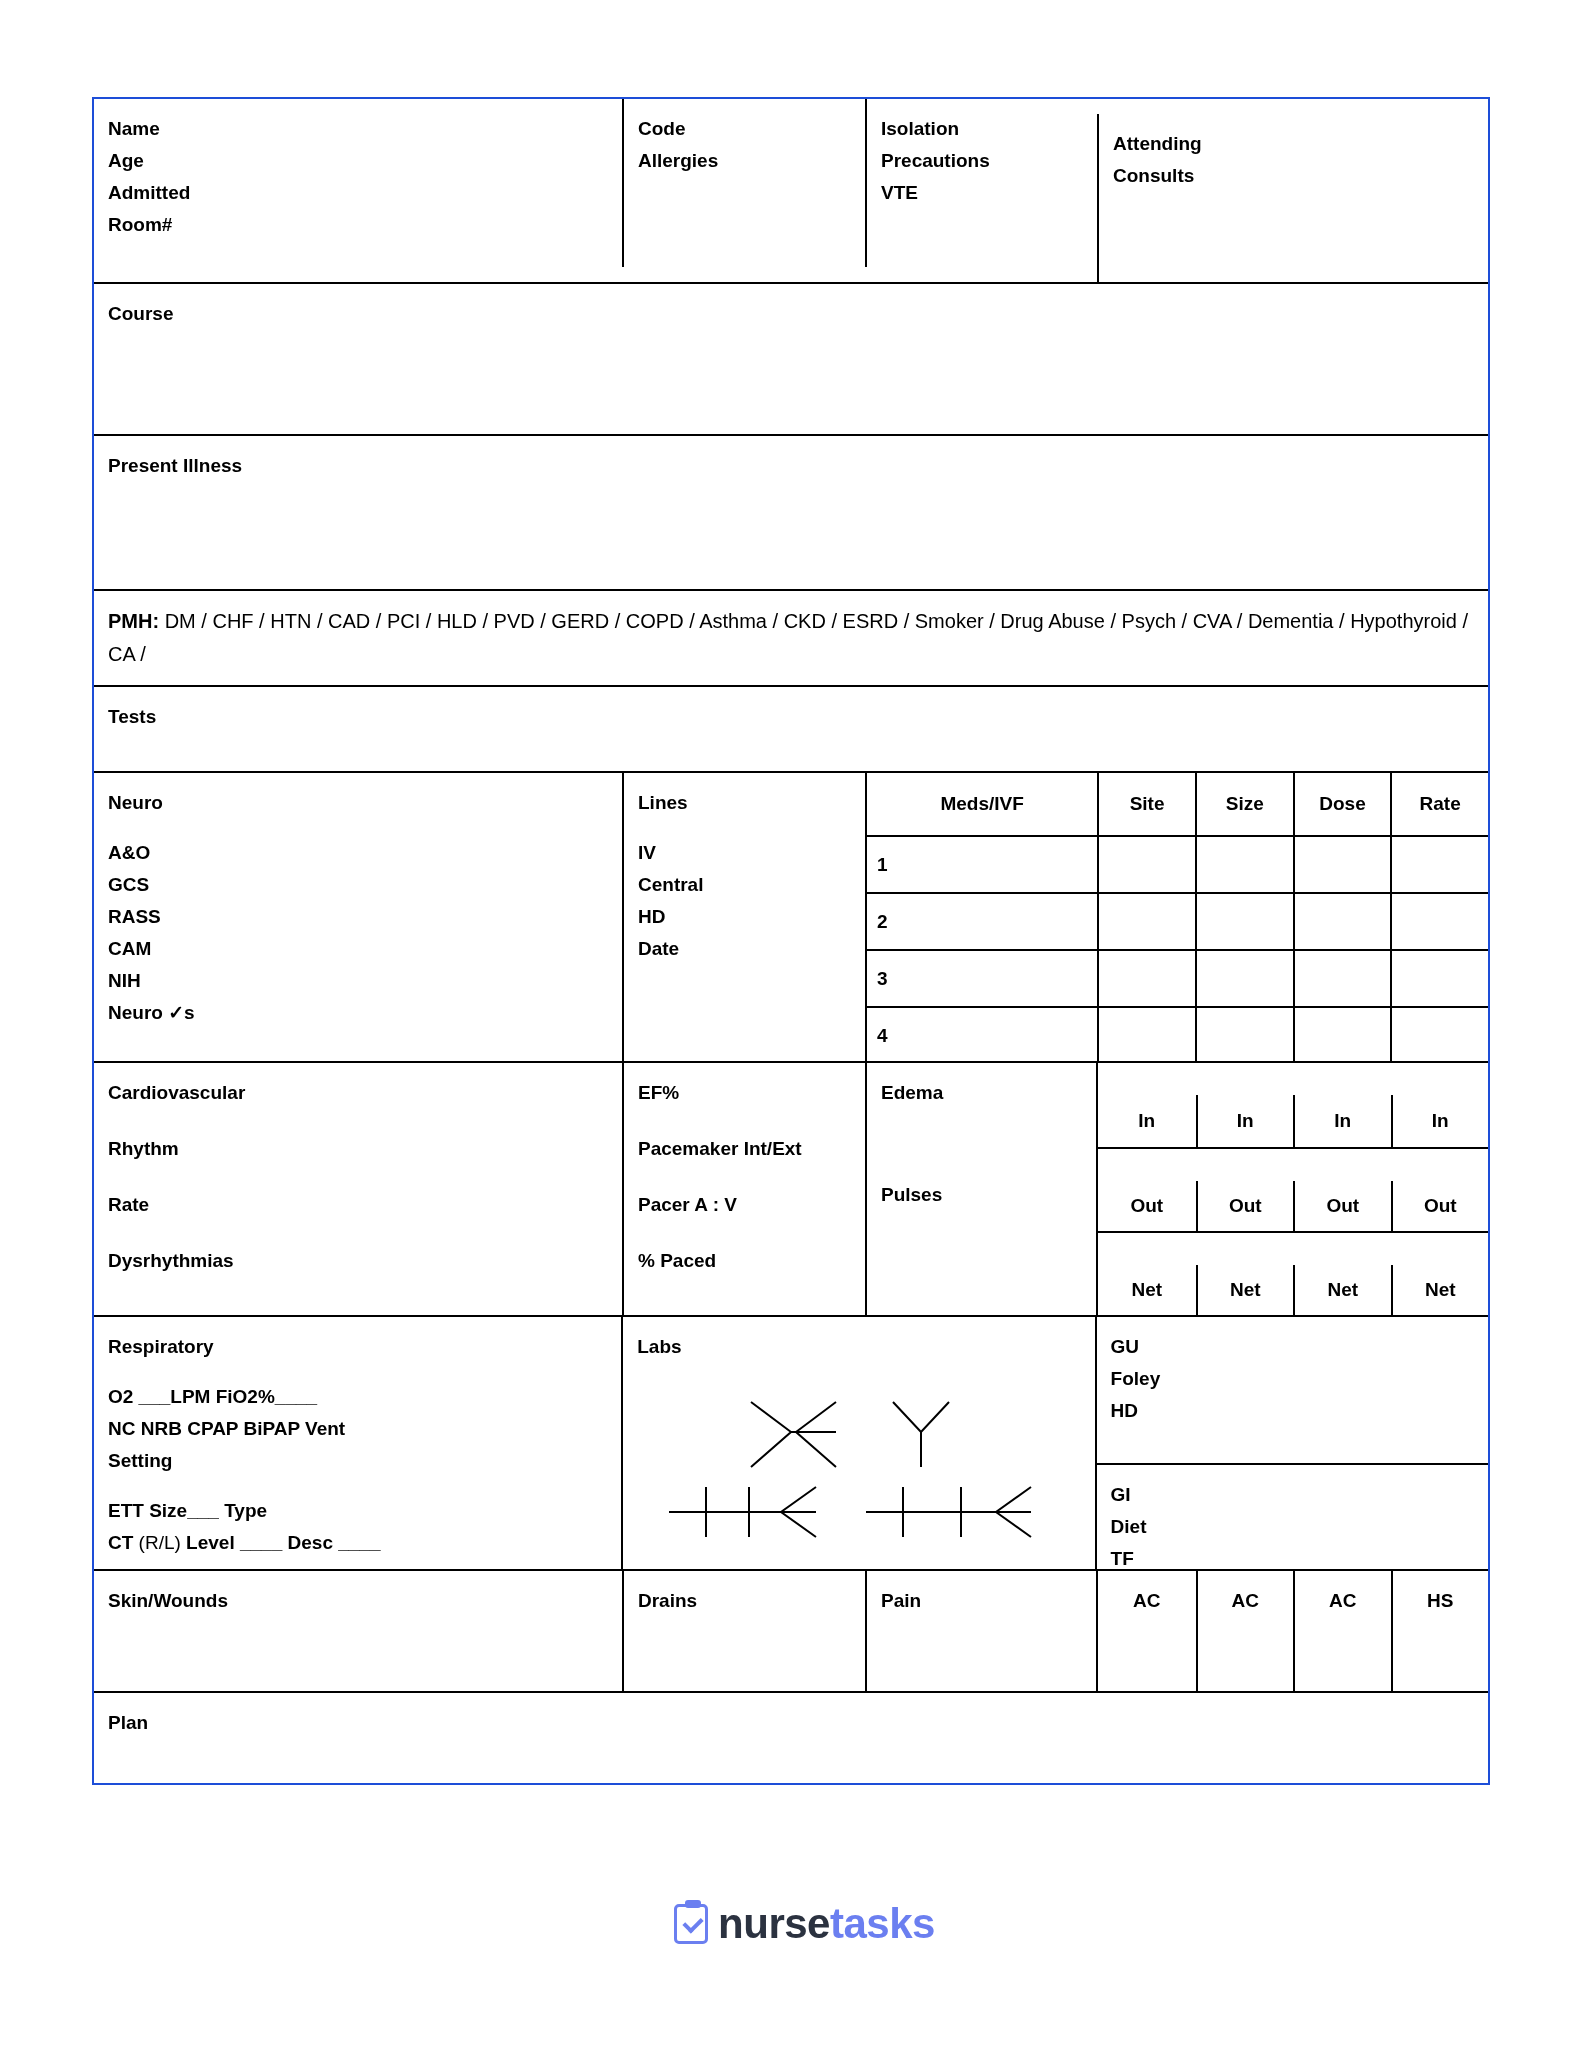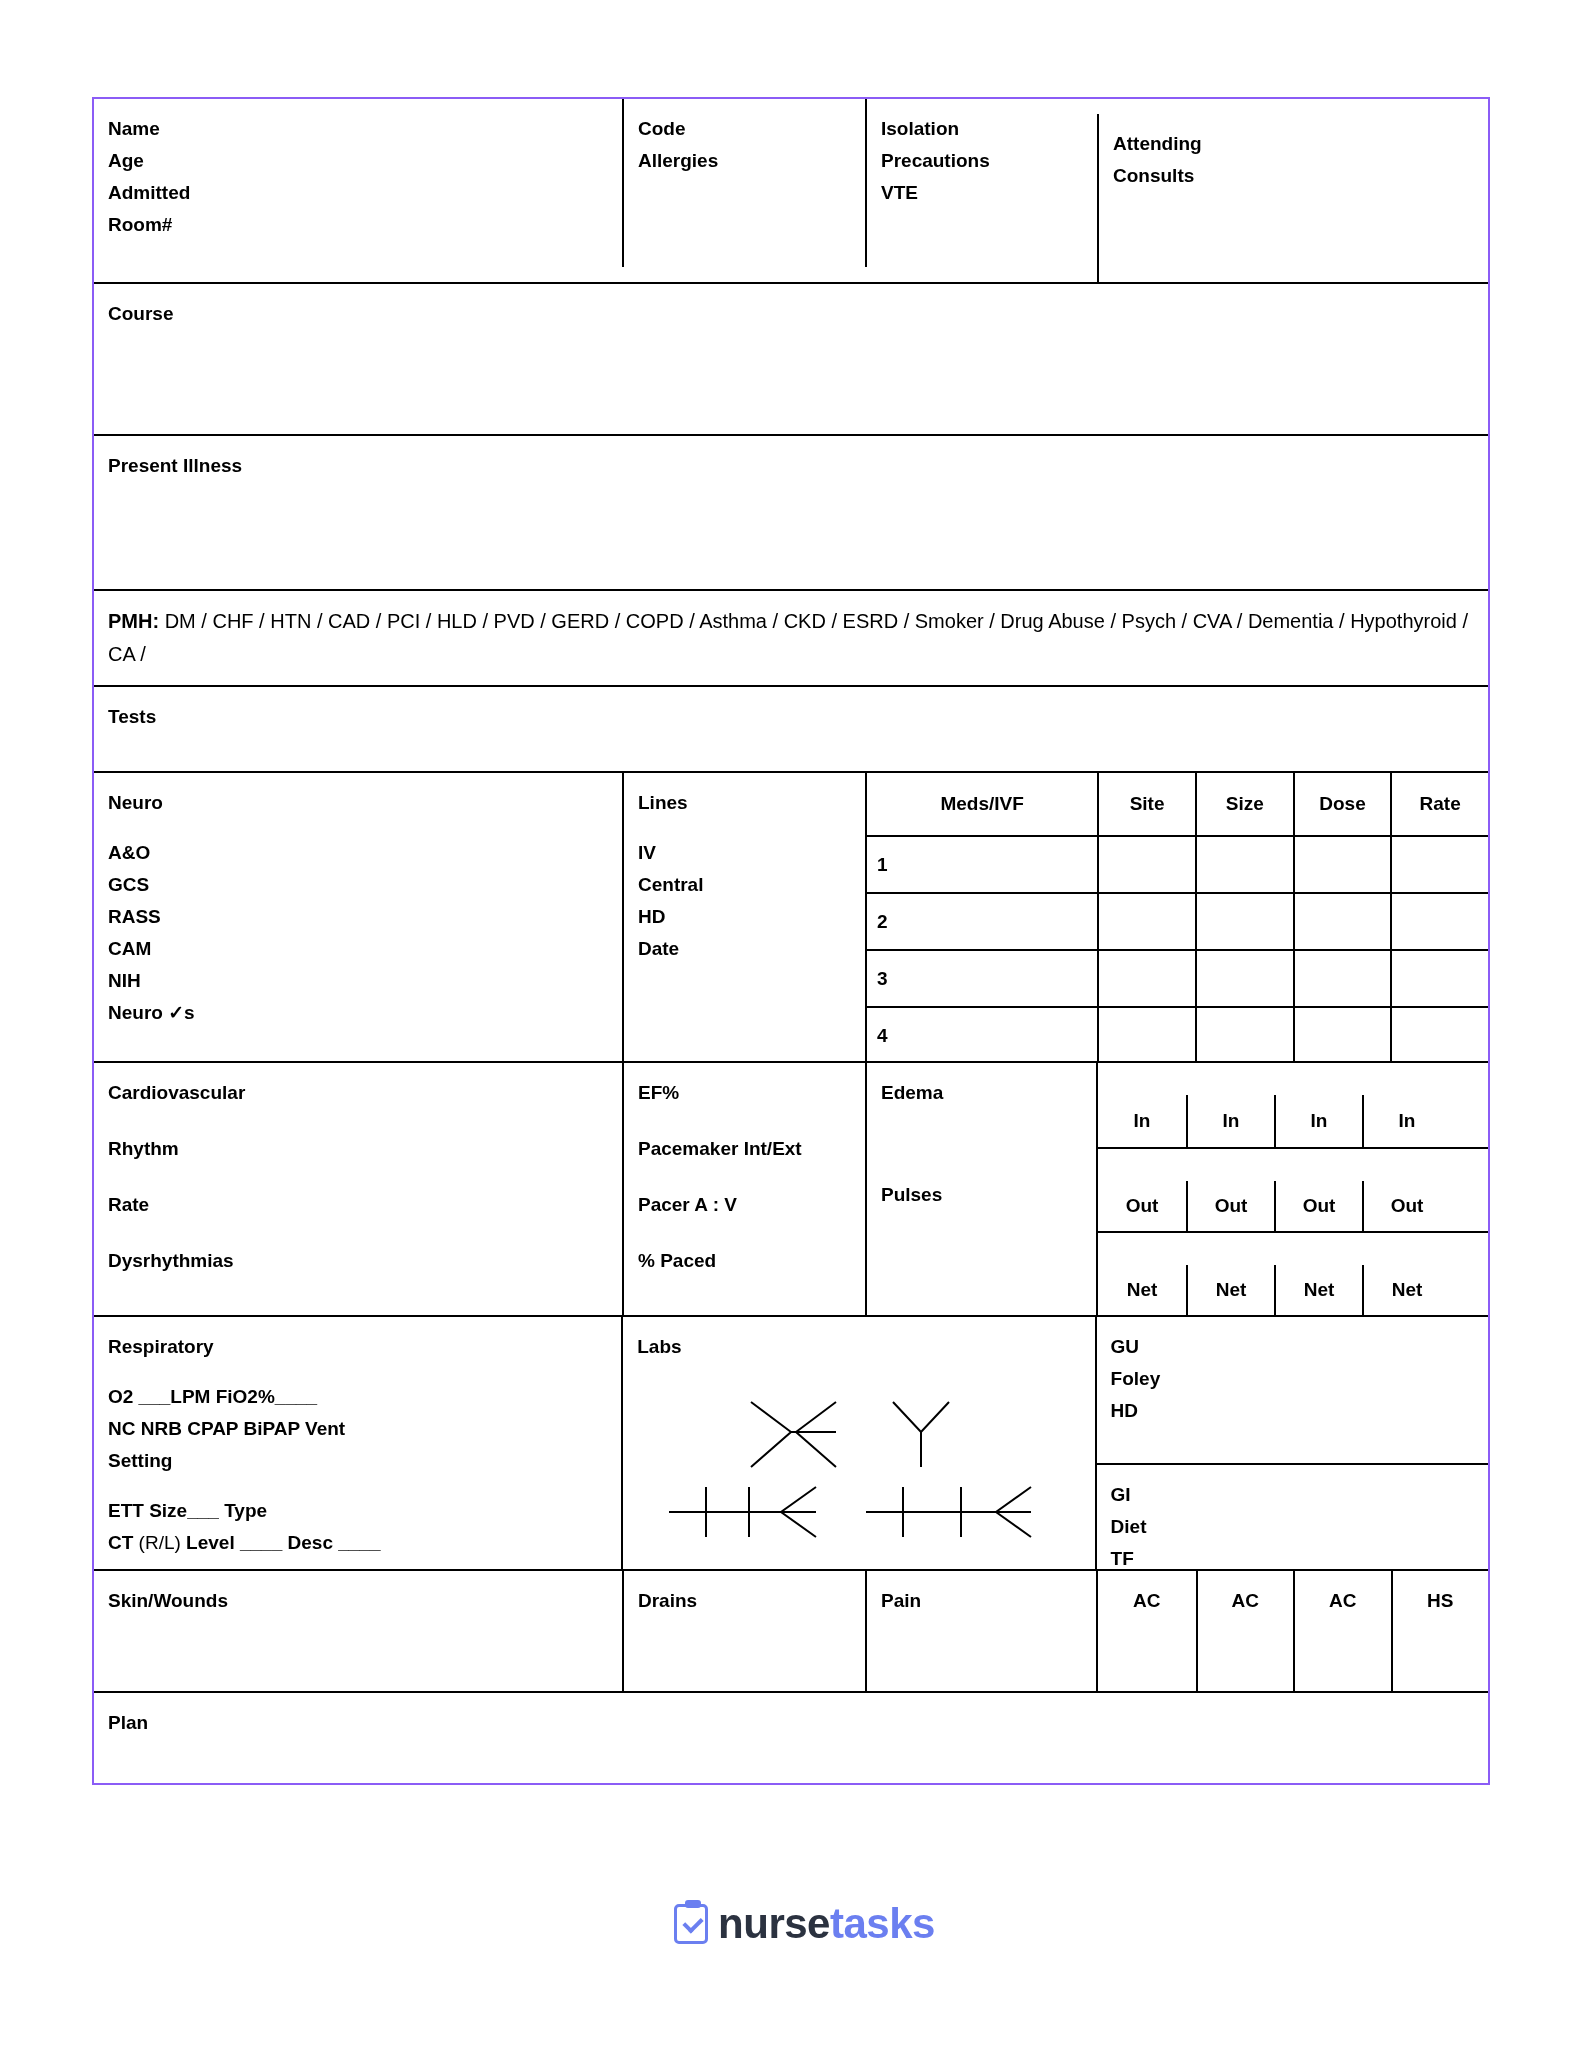--- a/index.html
+++ b/index.html
@@ -19,21 +19,21 @@
     left: 0; top: 0;
     width: 1583px;
     height: 2048px;
     box-sizing: border-box;
   }
   .sheet {
     position: absolute;
     left: 92px;
     top: 97px;
     width: 1398px;
-    border: 2px solid #8b5cf6;
+    border: 2px solid #1d4ed8;
     box-sizing: border-box;
   }
   .row {
     display: flex;
     width: 100%;
     box-sizing: border-box;
   }
   .cell {
     box-sizing: border-box;
     padding: 14px 14px 10px 14px;
@@ -117,21 +117,21 @@
   .r-cv .c-ed { width: 231px; height: 254px; }
   .r-cv .c-io { width: 392px; height: 254px; padding: 0; }
   .io-row {
     display: flex;
     width: 100%;
     height: 84px;
     box-sizing: border-box;
   }
   .io-row.second, .io-row.third { border-top: 2px solid #000; }
   .io-row div {
-    width: 88px;
+    width: 98px;
     box-sizing: border-box;
     font-size: 19px;
     font-weight: bold;
     display: flex;
     align-items: center;
     justify-content: center;
     margin-top: 32px;
   }
   .io-row div + div { border-left: 2px solid #000; }
   .cv-sp { display: block; margin-top: 24px; }

